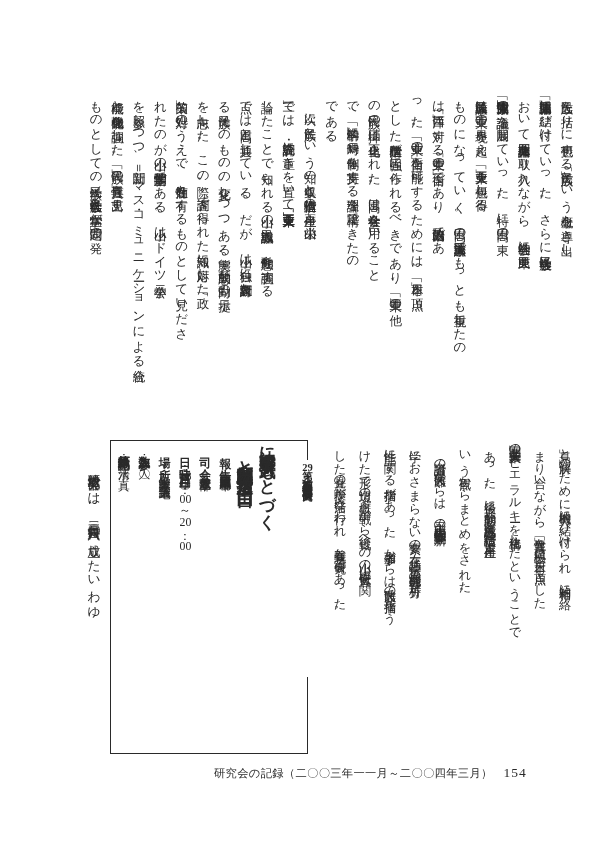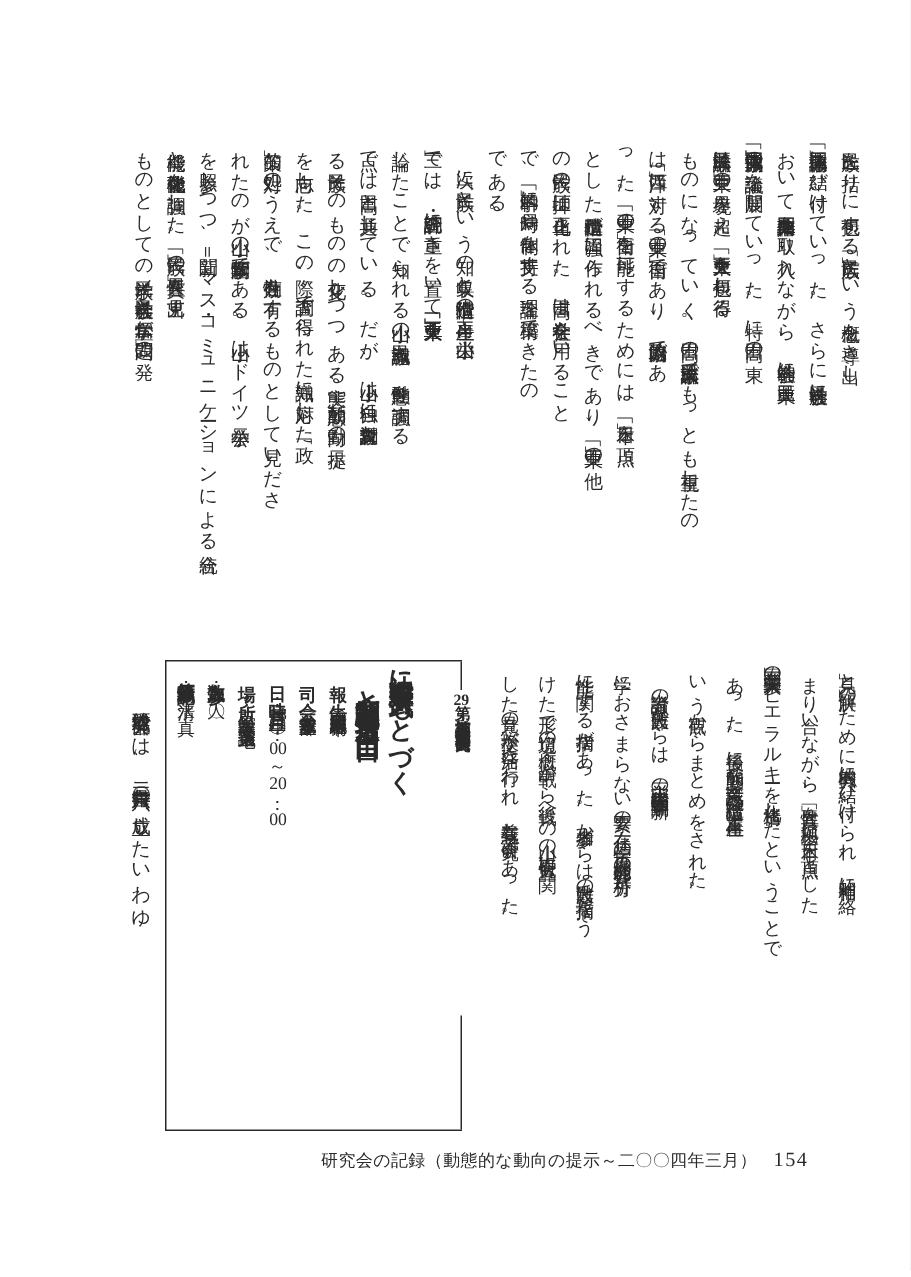--- a/index.html
+++ b/index.html
@@ -158,16 +158,16 @@
       </div>
       <div class="detail-row">
         <span class="detail-label">記録原稿執筆</span><span class="detail-sep">：</span><span class="detail-value">清水　真</span>
       </div>
     </div>
   </div>
 
   <div class="bottom-left-col">放送研究部会では、二〇〇三年六月六日に成立したいわゆ</div>
 
   <div class="footer">
-    <span class="footer-title">研究会の記録（動態的な動向の提示～二〇〇四年三月）</span><span class="footer-page">154</span>
+    <span class="footer-title">研究会の記録（二〇〇三年一一月～二〇〇四年三月）</span><span class="footer-page">154</span>
   </div>
 
 </div>
 
 </body></html>

